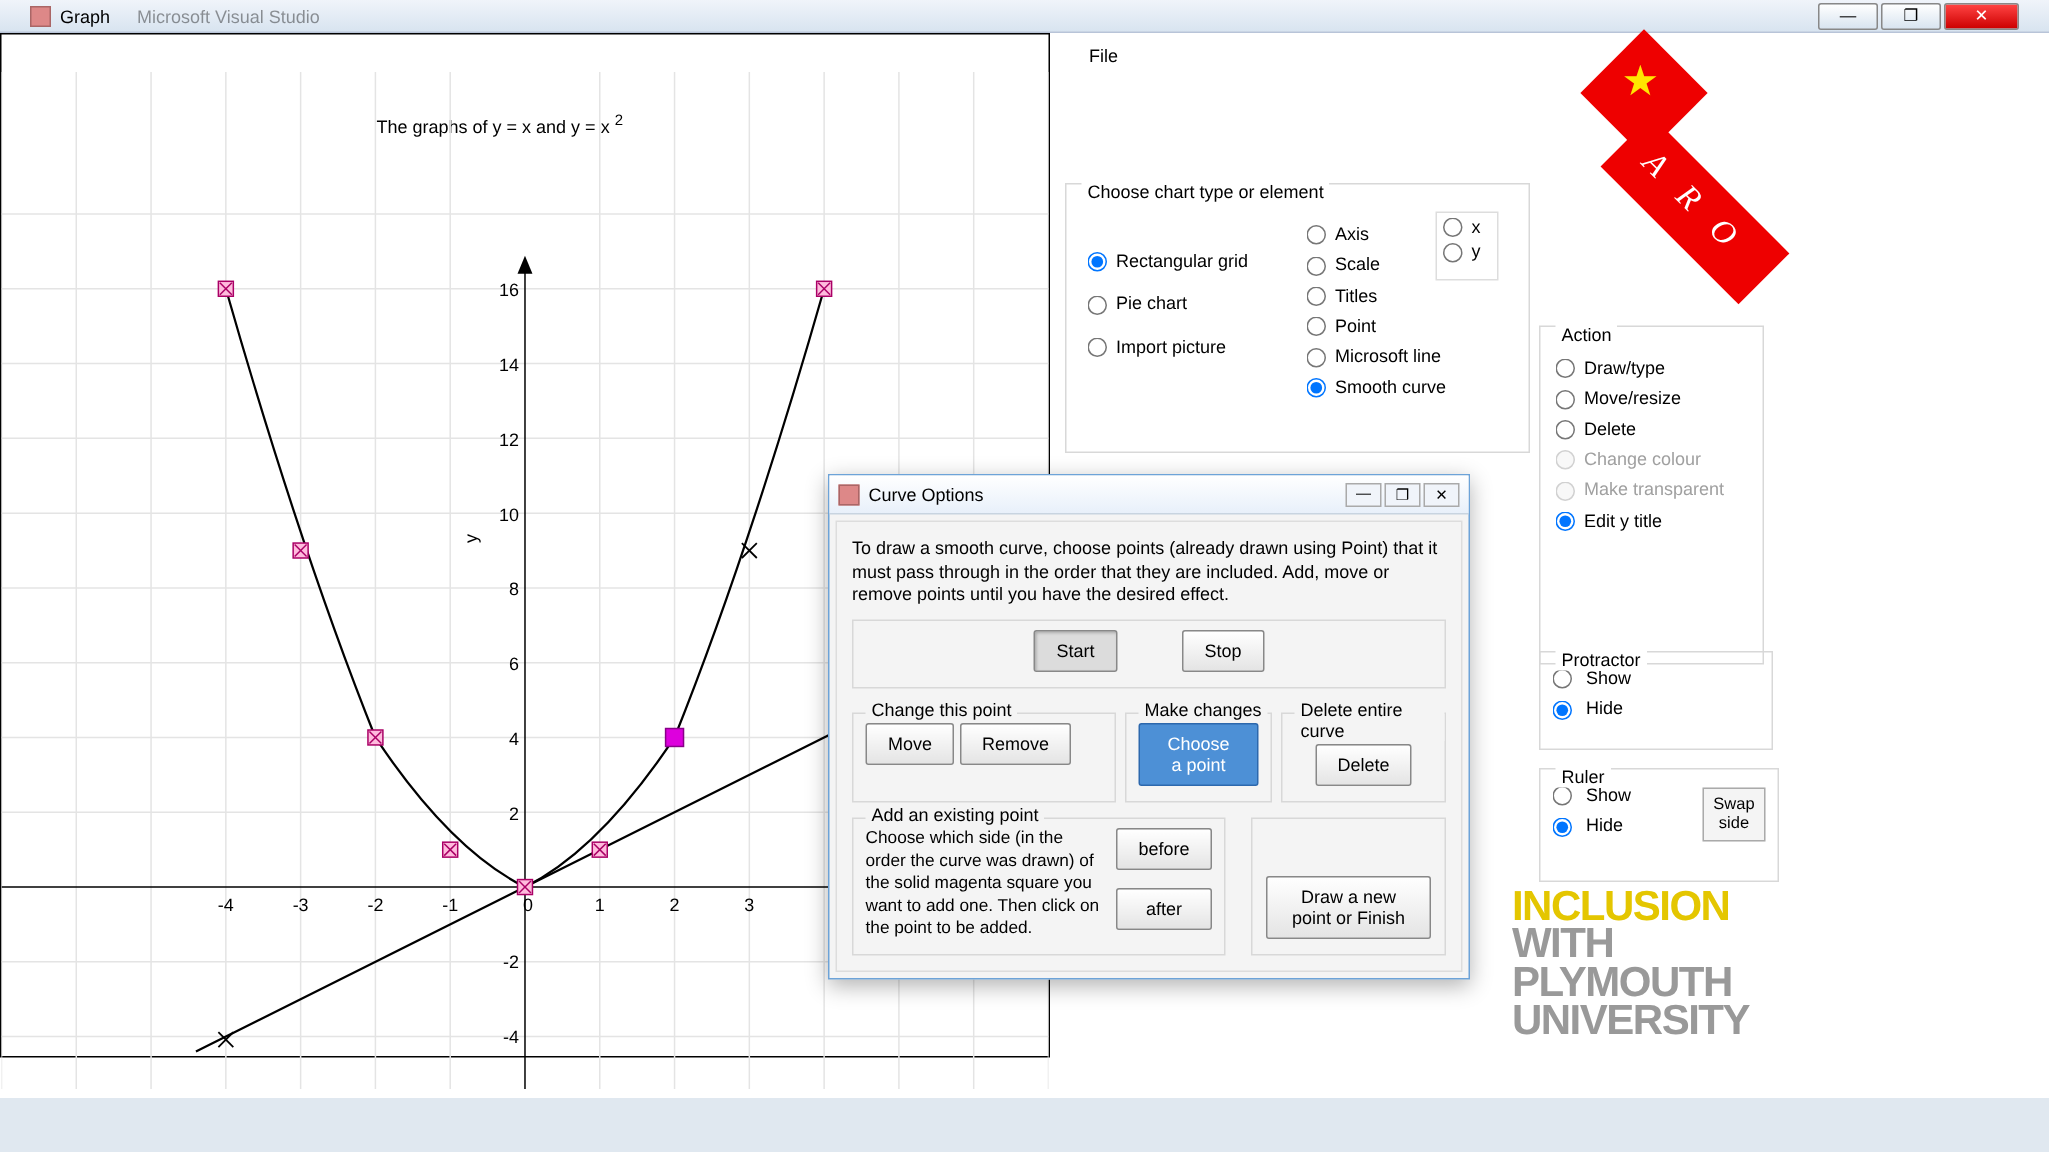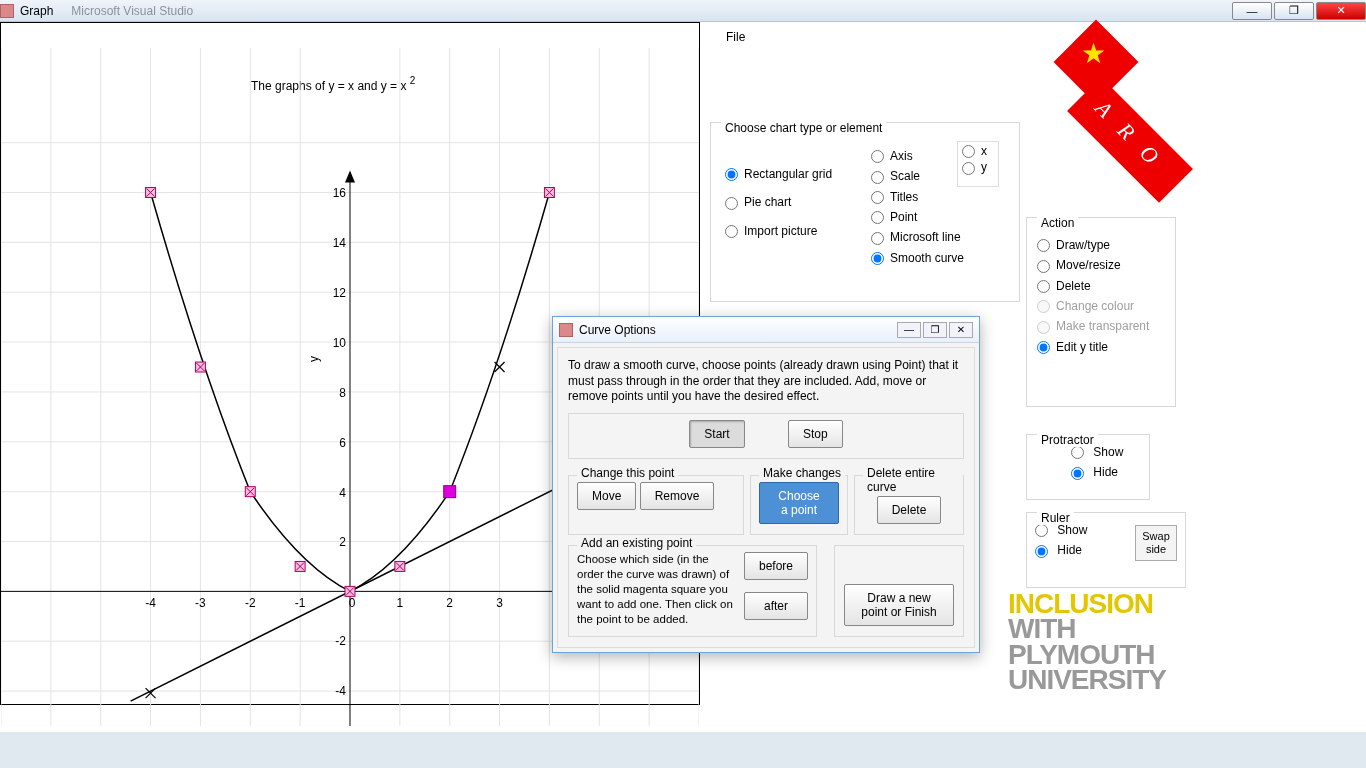--- a/index.html
+++ b/index.html
@@ -1,18 +1,18 @@
 <!DOCTYPE html>
 <html><head>
 <meta charset="utf-8">
 <style>
 * { box-sizing: border-box; margin: 0; padding: 0; font-family: Tahoma, Arial, sans-serif; font-size: 12px; }
 body { width: 1366px; height: 768px; background: #e0e8f0; overflow: hidden; position: relative; }
 
-.titlebar { height: 22px; background: linear-gradient(#f0f4fa, #d8e4f0); display: flex; align-items: center; padding: 0 0; border-bottom: 1px solid #b8c4d8; }
+.titlebar { height: 22px; background: linear-gradient(#f0f4fa, #d8e4f0); display: flex; align-items: center; padding: 0 20px; border-bottom: 1px solid #b8c4d8; }
 .titlebar .app-icon { width: 14px; height: 14px; background: #d88; border: 1px solid #a66; margin-right: 6px; }
 .titlebar .faded { opacity: .4; margin-left: 18px; }
 .titlebar .spacer { flex: 1; }
 .win-btn { width: 40px; height: 18px; border: 1px solid #888; border-radius: 2px; margin-left: 2px; display: flex; align-items: center; justify-content: center; background: linear-gradient(#fff,#d8e4f0); font-size: 11px; }
 .win-btn.close { background: linear-gradient(#f44,#c00); color: #fff; width: 50px; }
 
 .main { display: flex; height: 710px; background: #fff; }
 .chart { width: 700px; height: 683px; border: 1px solid #000; position: relative; background: #fff; }
 .chart-title { position: absolute; top: 52px; left: 250px; font-size: 14px; }
 .chart-title sup { font-size: 10px; }
@@ -207,34 +207,34 @@
           <label class="radio"><input type="radio" name="ct2" style=""><span>Microsoft line</span></label>
           <label class="radio"><input type="radio" name="ct2" checked="" style=""><span>Smooth curve</span></label>
         </div>
       <div class="group" style="left:246px; top:18px; width:42px; height:46px; border-color:#ddd;" id="col3">
           <label class="radio" style="margin: 2px 4px;"><input type="radio" name="ct3" style=""><span>x</span></label>
           <label class="radio" style="margin: 2px 4px;"><input type="radio" name="ct3" style=""><span>y</span></label>
         </div>
     </div>
 
     
-    <div class="group" style="left:326px; top:195px; width:150px; height:190px;">
+    <div class="group" style="left:326px; top:195px; width:150px; height:226px;">
       <span class="grouplabel">Action</span>
       <div style="position:absolute; left:10px; top:14px;" id="actions">
           <label class="radio"><input type="radio" name="act" style=""><span>Draw/type</span></label>
           <label class="radio"><input type="radio" name="act" style=""><span>Move/resize</span></label>
           <label class="radio"><input type="radio" name="act" style=""><span>Delete</span></label>
           <label class="radio disabled"><input type="radio" name="act" disabled="" style=""><span>Change colour</span></label>
           <label class="radio disabled"><input type="radio" name="act" disabled="" style=""><span>Make transparent</span></label>
           <label class="radio"><input type="radio" name="act" checked="" style=""><span>Edit y title</span></label>
         </div>
     </div>
 
     
-    <div class="group" style="left:326px; top:412px; width:124px; height:66px;padding-left:36px;">
+    <div class="group" style="left:326px; top:412px; width:156px; height:66px;">
       <span class="grouplabel">Protractor</span>
       <label class="radio" style="margin-left:8px;margin-top:10px;"><input type="radio" name="prot" style=""> <span>Show</span></label>
       <label class="radio" style="margin-left:8px;"><input type="radio" name="prot" checked="" style=""> <span>Hide</span></label>
     </div>
 
     
     <div class="group" style="left:326px; top:490px; width:160px; height:76px;">
       <span class="grouplabel">Ruler</span>
       <label class="radio" style="margin-left:8px;margin-top:10px;"><input type="radio" name="rul" style=""> <span>Show</span></label>
       <label class="radio" style="margin-left:8px;"><input type="radio" name="rul" checked="" style=""> <span>Hide</span></label>

